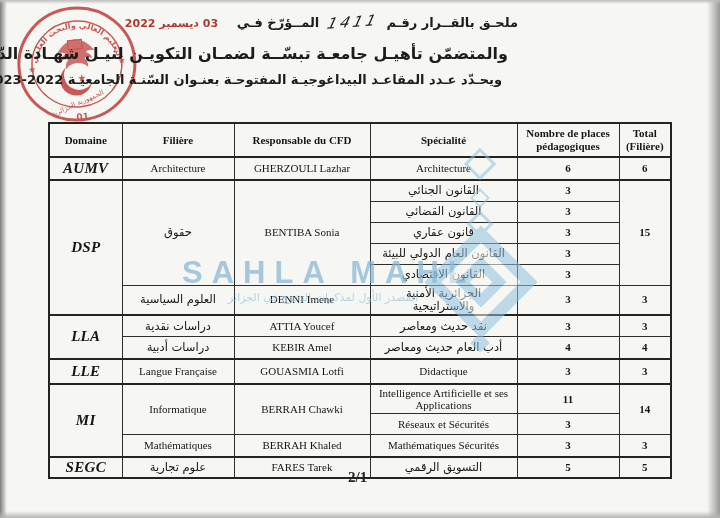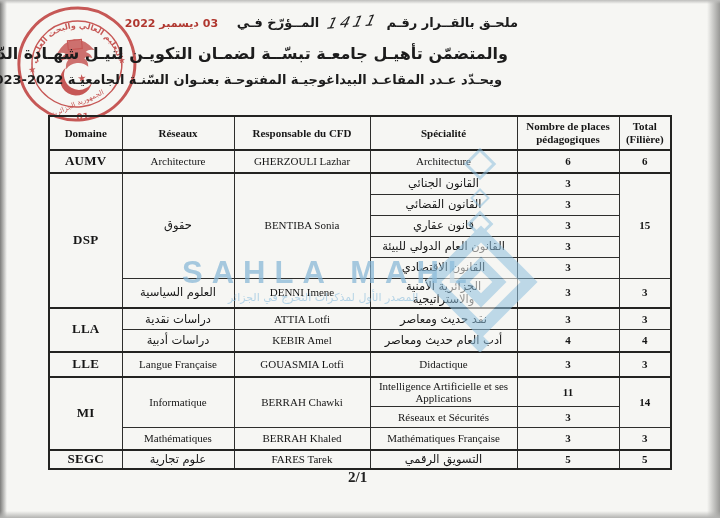--- a/index.html
+++ b/index.html
@@ -20,30 +20,30 @@
        font-weight:bold;color:#1c1c1c;}
   .hdr-1{top:13px;right:202px;font-size:13px;}
   .hdr-2{top:44px;right:212px;font-size:16px;letter-spacing:.5px;}
   .hdr-3{top:72px;right:218px;font-size:13px;letter-spacing:.3px;}
   .hand{display:inline-block;font-style:italic;font-weight:normal;font-size:15px;
         letter-spacing:3px;transform:skewX(-18deg) rotate(-4deg);padding:0 4px;}
   .date-stamp{display:inline-block;color:#b0372f;font-size:11px;font-weight:bold;
         letter-spacing:1px;margin-right:14px;filter:blur(.2px);}
 
   
-  table.grid{position:absolute;left:48px;top:115px;width:622px;border-collapse:collapse;
+  table.grid{position:absolute;left:48px;top:122px;width:622px;border-collapse:collapse;
         table-layout:fixed;border-radius:26px;}
   .grid th,.grid td{border:1px solid #2e2e2c;padding:1px 3px;text-align:center;vertical-align:middle;
         overflow:hidden;}
   .grid{border:2px solid #232321;}
   .grid th{font-size:11px;font-weight:bold;line-height:1.15;}
   .grid td{font-size:11px;line-height:1.15;}
   .grid .ar{font-family:"DejaVu Sans",sans-serif;font-size:11.5px;direction:rtl;}
   .grid .num{font-weight:bold;font-size:11px;}
-  .grid .dom{font-weight:bold;font-size:13px;letter-spacing:.3px;}
+  .grid .dom{font-weight:bold;font-size:15px;letter-spacing:.3px;font-style:italic;}
   tr.gs td{border-top:2px solid #232321;}
   tr.hrow th{border-bottom:2px solid #232321;}
 
   
   .wm{position:absolute;pointer-events:none;}
   .wm-brand{left:182px;top:255px;font-family:"Liberation Sans","DejaVu Sans",sans-serif;
         font-size:31px;font-weight:bold;letter-spacing:9px;color:rgba(133,181,214,.72);}
   .wm-tag{left:228px;top:291px;direction:rtl;font-family:"DejaVu Sans",sans-serif;
         font-size:11px;color:rgba(140,190,222,.62);letter-spacing:1px;}
   .wm-logo{left:406px;top:140px;width:150px;height:212px;opacity:.55;}
@@ -96,21 +96,21 @@
       <col style="width:73px">
         <col style="width:112px">
         <col style="width:136px">
       <col style="width:147px">
         <col style="width:102px">
         <col style="width:52px">
     </colgroup>
     <tbody>
         <tr class="hrow" style="height:34px">
       <th>Domaine</th>
-      <th>Réseaux</th>
+      <th>Filière</th>
       <th>Responsable du CFD</th>
       <th>Spécialité</th>
       <th>Nombre de places pédagogiques</th>
       <th>Total (Filière)</th>
     </tr>
     <tr class="gs" style="height:23px">
       <td class="dom">AUMV</td>
       <td>Architecture</td>
       <td>GHERZOULI Lazhar</td>
       <td>Architecture</td>
@@ -144,21 +144,21 @@
     <tr style="height:21px">
       <td class="ar">العلوم السياسية</td>
       <td>DENNI Imene</td>
       <td class="ar">الجزائرية الأمنية والاستراتيجية</td>
       <td class="num">3</td>
       <td class="num">3</td>
     </tr>
     <tr class="gs" style="height:22px">
       <td class="dom" rowspan="2">LLA</td>
       <td class="ar">دراسات نقدية</td>
-      <td>ATTIA Lotfi</td>
+      <td>ATTIA Youcef</td>
       <td class="ar">نقد حديث ومعاصر</td>
       <td class="num">3</td>
       <td class="num">3</td>
     </tr>
     <tr style="height:22px">
       <td class="ar">دراسات أدبية</td>
       <td>KEBIR Amel</td>
       <td class="ar">أدب العام حديث ومعاصر</td>
       <td class="num">4</td>
       <td class="num">4</td>
@@ -179,21 +179,21 @@
       <td class="num">11</td>
       <td class="num" rowspan="2">14</td>
     </tr>
     <tr style="height:21px">
       <td>Réseaux et Sécurités</td>
       <td class="num">3</td>
     </tr>
     <tr style="height:22px">
       <td>Mathématiques</td>
       <td>BERRAH Khaled</td>
-      <td>Mathématiques Française</td>
+      <td>Mathématiques Sécurités</td>
       <td class="num">3</td>
       <td class="num">3</td>
     </tr>
     <tr class="gs" style="height:17px">
       <td class="dom">SEGC</td>
       <td class="ar">علوم تجارية</td>
       <td>FARES Tarek</td>
       <td class="ar">التسويق الرقمي</td>
       <td class="num">5</td>
       <td class="num">5</td>

